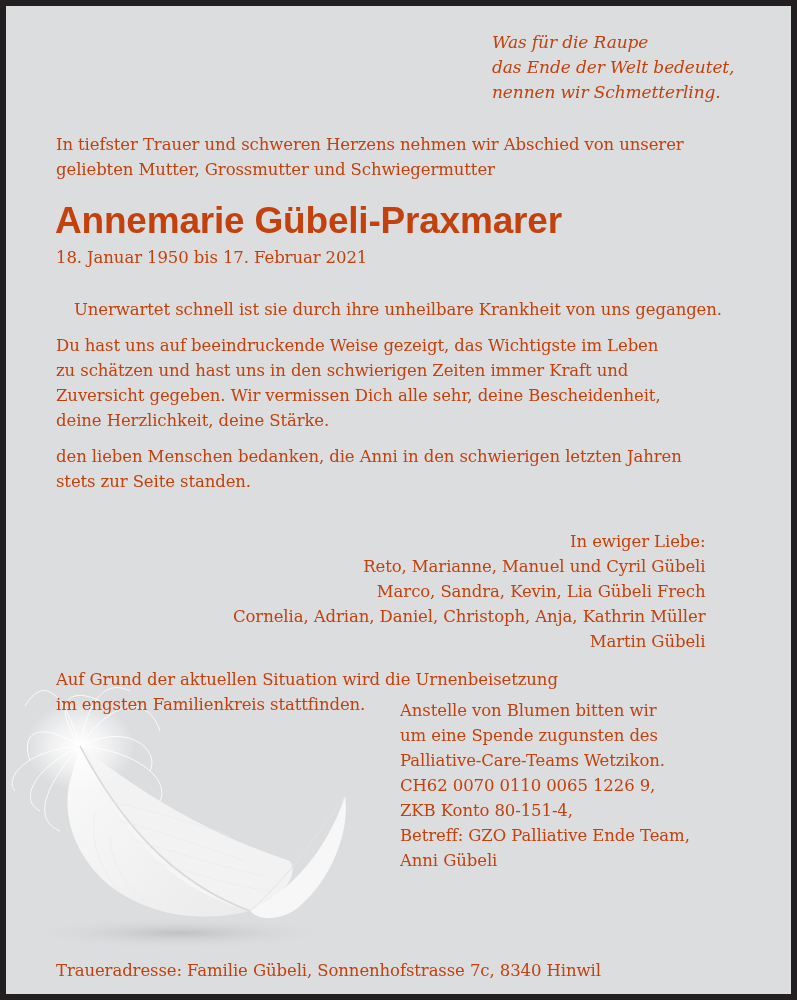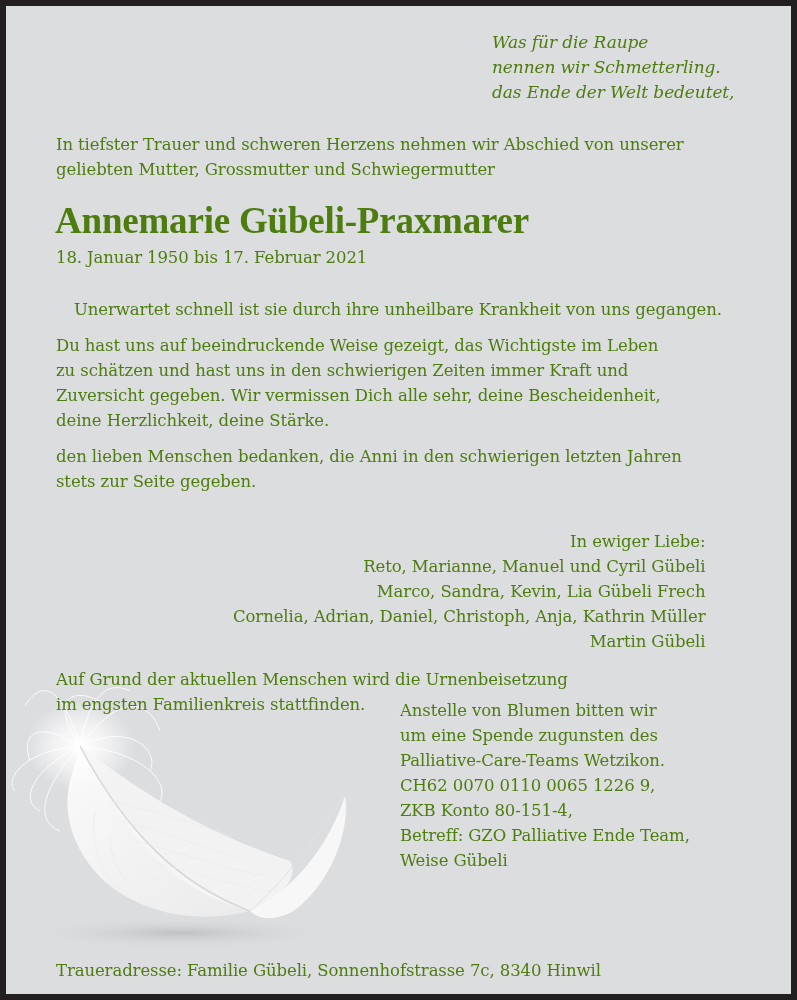--- a/index.html
+++ b/index.html
@@ -1,20 +1,20 @@
 <!DOCTYPE html>
 <html><head>
 <meta charset="utf-8">
 <style>
   html, body { margin:0; padding:0; }
   body { width:797px; height:1000px; background:#231f20; position:relative; overflow:hidden; }
   .frame { position:absolute; left:6px; top:6px; width:785px; height:988px; background:#dcdddf; overflow:hidden; }
-  .txt { position:absolute; font-family:"DejaVu Serif", "Liberation Serif", serif; color:#4d7c0f; font-size:16.5px; line-height:25px; white-space:nowrap; letter-spacing:-0.1px; }
+  .txt { position:absolute; font-family:"DejaVu Serif", "Liberation Serif", serif; color:#c2410c; font-size:16.5px; line-height:25px; white-space:nowrap; letter-spacing:-0.1px; }
   .motto { font-style:italic; font-size:17px; line-height:25px; }
-  .name { font-family:Liberation Serif, serif; font-weight:bold; font-size:37px; line-height:40px; letter-spacing:-0.2px; }
+  .name { font-family:Liberation Sans, sans-serif; font-weight:bold; font-size:37px; line-height:40px; letter-spacing:-0.2px; }
   .line { display:block; }
   .feather { position:absolute; left:-6px; top:655px; width:380px; height:295px; }
 </style>
 </head>
 <body>
 
 <div class="frame">
 
   <svg class="feather" viewBox="0 0 380 295">
     <defs>
@@ -61,22 +61,22 @@
       <path d="M120 160 C160 170 200 185 245 200"></path>
       <path d="M135 180 C175 190 215 205 265 215"></path>
       <path d="M150 200 C190 210 230 225 270 230"></path>
       <path d="M95 150 C90 180 100 210 120 230"></path>
       <path d="M110 175 C110 200 125 225 150 245"></path>
     </g>
   </svg>
 
   <div class="txt motto" style="left:486px; top:24px;">
     <span class="line">Was für die Raupe</span>
+    <span class="line">das Ende der Welt bedeutet,</span>
     <span class="line">nennen wir Schmetterling.</span>
-    <span class="line">das Ende der Welt bedeutet,</span>
   </div>
 
   <div class="txt" style="left:50px; top:126px;">
     <span class="line">In tiefster Trauer und schweren Herzens nehmen wir Abschied von unserer</span>
     <span class="line">geliebten Mutter, Grossmutter und Schwiegermutter</span>
   </div>
 
   <div class="txt name" style="left:49px; top:195px;">Annemarie Gübeli-Praxmarer</div>
   <div class="txt" style="left:50px; top:239px;">18. Januar 1950 bis 17. Februar 2021</div>
 
@@ -84,40 +84,40 @@
     <span class="line">Unerwartet schnell ist sie durch ihre unheilbare Krankheit von uns gegangen.</span>
   </div>
   <div class="txt" style="left:50px; top:327px;">
     <span class="line">Du hast uns auf beeindruckende Weise gezeigt, das Wichtigste im Leben</span>
     <span class="line">zu schätzen und hast uns in den schwierigen Zeiten immer Kraft und</span>
     <span class="line">Zuversicht gegeben. Wir vermissen Dich alle sehr, deine Bescheidenheit,</span>
     <span class="line">deine Herzlichkeit, deine Stärke.</span>
   </div>
   <div class="txt" style="left:50px; top:438px;">
     <span class="line">den lieben Menschen bedanken, die Anni in den schwierigen letzten Jahren</span>
-    <span class="line">stets zur Seite gegeben.</span>
+    <span class="line">stets zur Seite standen.</span>
   </div>
 
   <div class="txt" style="left:227px; top:523px;text-align:right;">
     <span class="line">In ewiger Liebe:</span>
     <span class="line">Reto, Marianne, Manuel und Cyril Gübeli</span>
     <span class="line">Marco, Sandra, Kevin, Lia Gübeli Frech</span>
     <span class="line">Cornelia, Adrian, Daniel, Christoph, Anja, Kathrin Müller</span>
     <span class="line">Martin Gübeli</span>
   </div>
 
   <div class="txt" style="left:50px; top:661px;">
-    <span class="line">Auf Grund der aktuellen Menschen wird die Urnenbeisetzung</span>
+    <span class="line">Auf Grund der aktuellen Situation wird die Urnenbeisetzung</span>
     <span class="line">im engsten Familienkreis stattfinden.</span>
   </div>
 
   <div class="txt" style="left:394px; top:692px;">
     <span class="line">Anstelle von Blumen bitten wir</span>
     <span class="line">um eine Spende zugunsten des</span>
     <span class="line">Palliative-Care-Teams Wetzikon.</span>
     <span class="line">CH62 0070 0110 0065 1226 9,</span>
     <span class="line">ZKB Konto 80-151-4,</span>
     <span class="line">Betreff: GZO Palliative Ende Team,</span>
-    <span class="line">Weise Gübeli</span>
+    <span class="line">Anni Gübeli</span>
   </div>
 
   <div class="txt" style="left:50px; top:952px;">Traueradresse: Familie Gübeli, Sonnenhofstrasse 7c, 8340 Hinwil</div>
 </div>
 
 </body></html>

